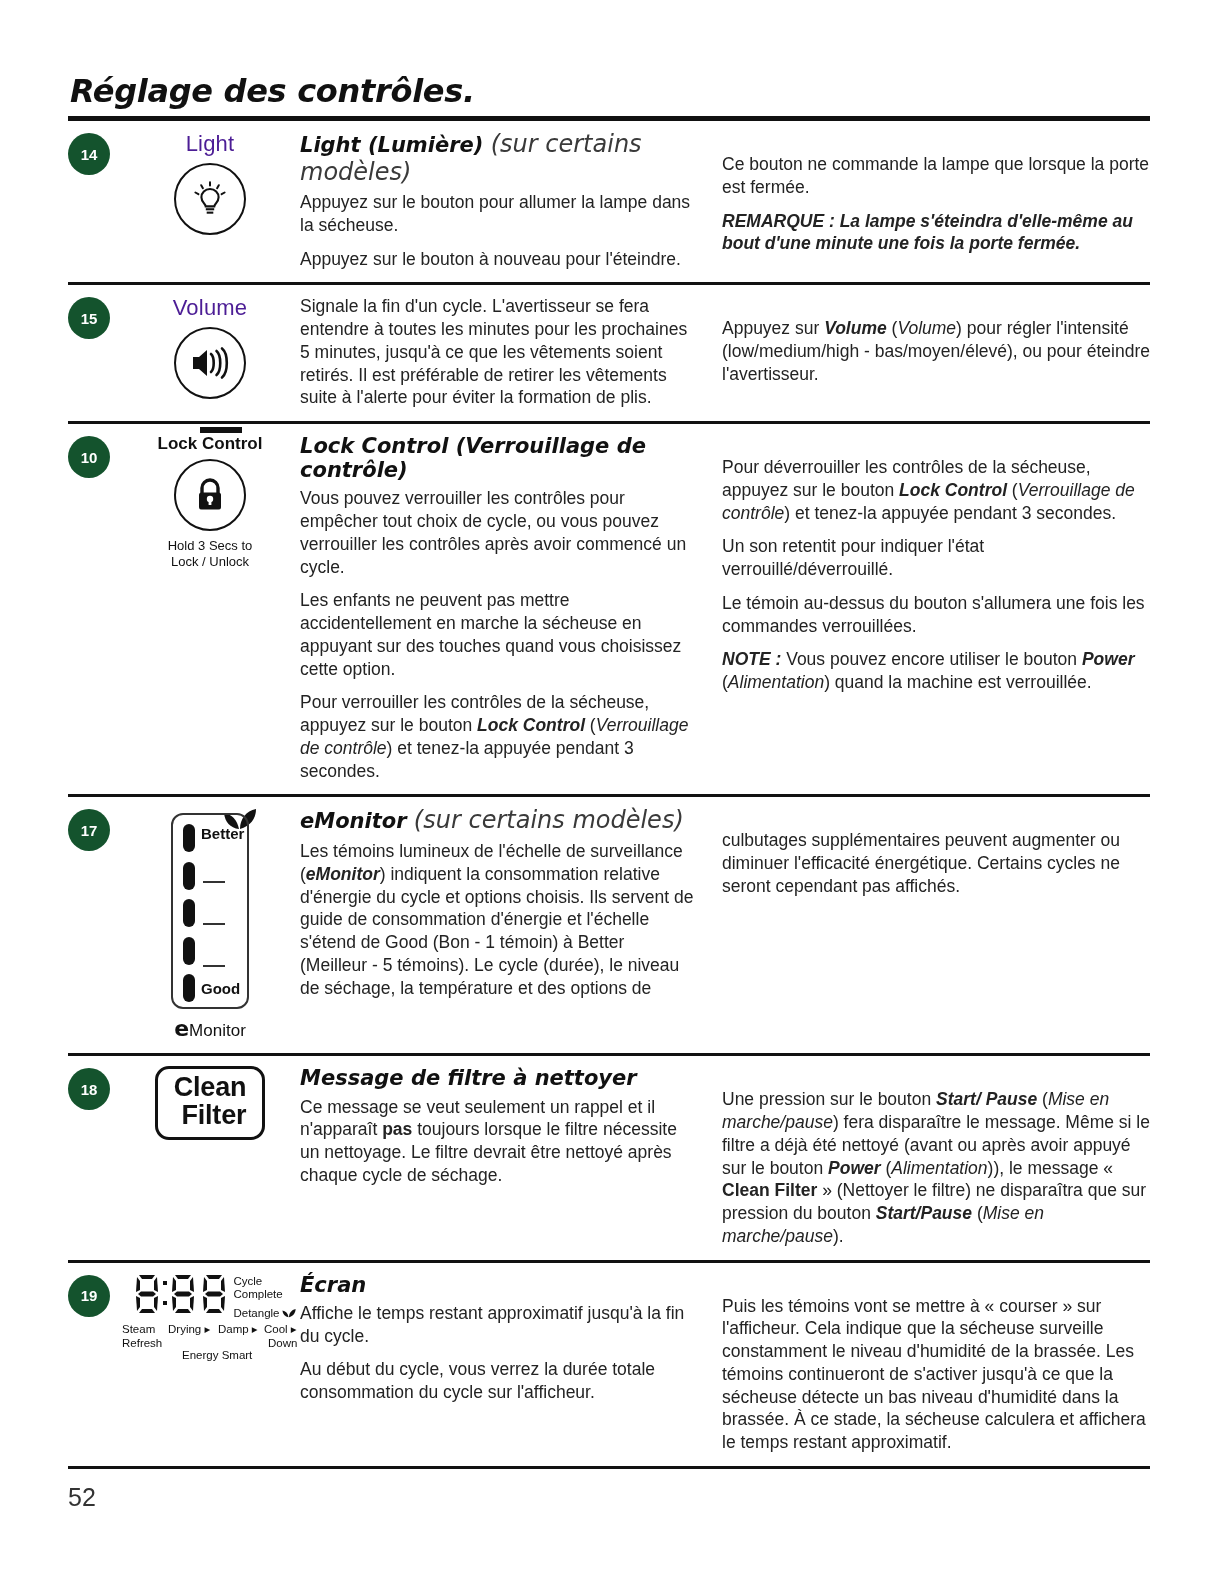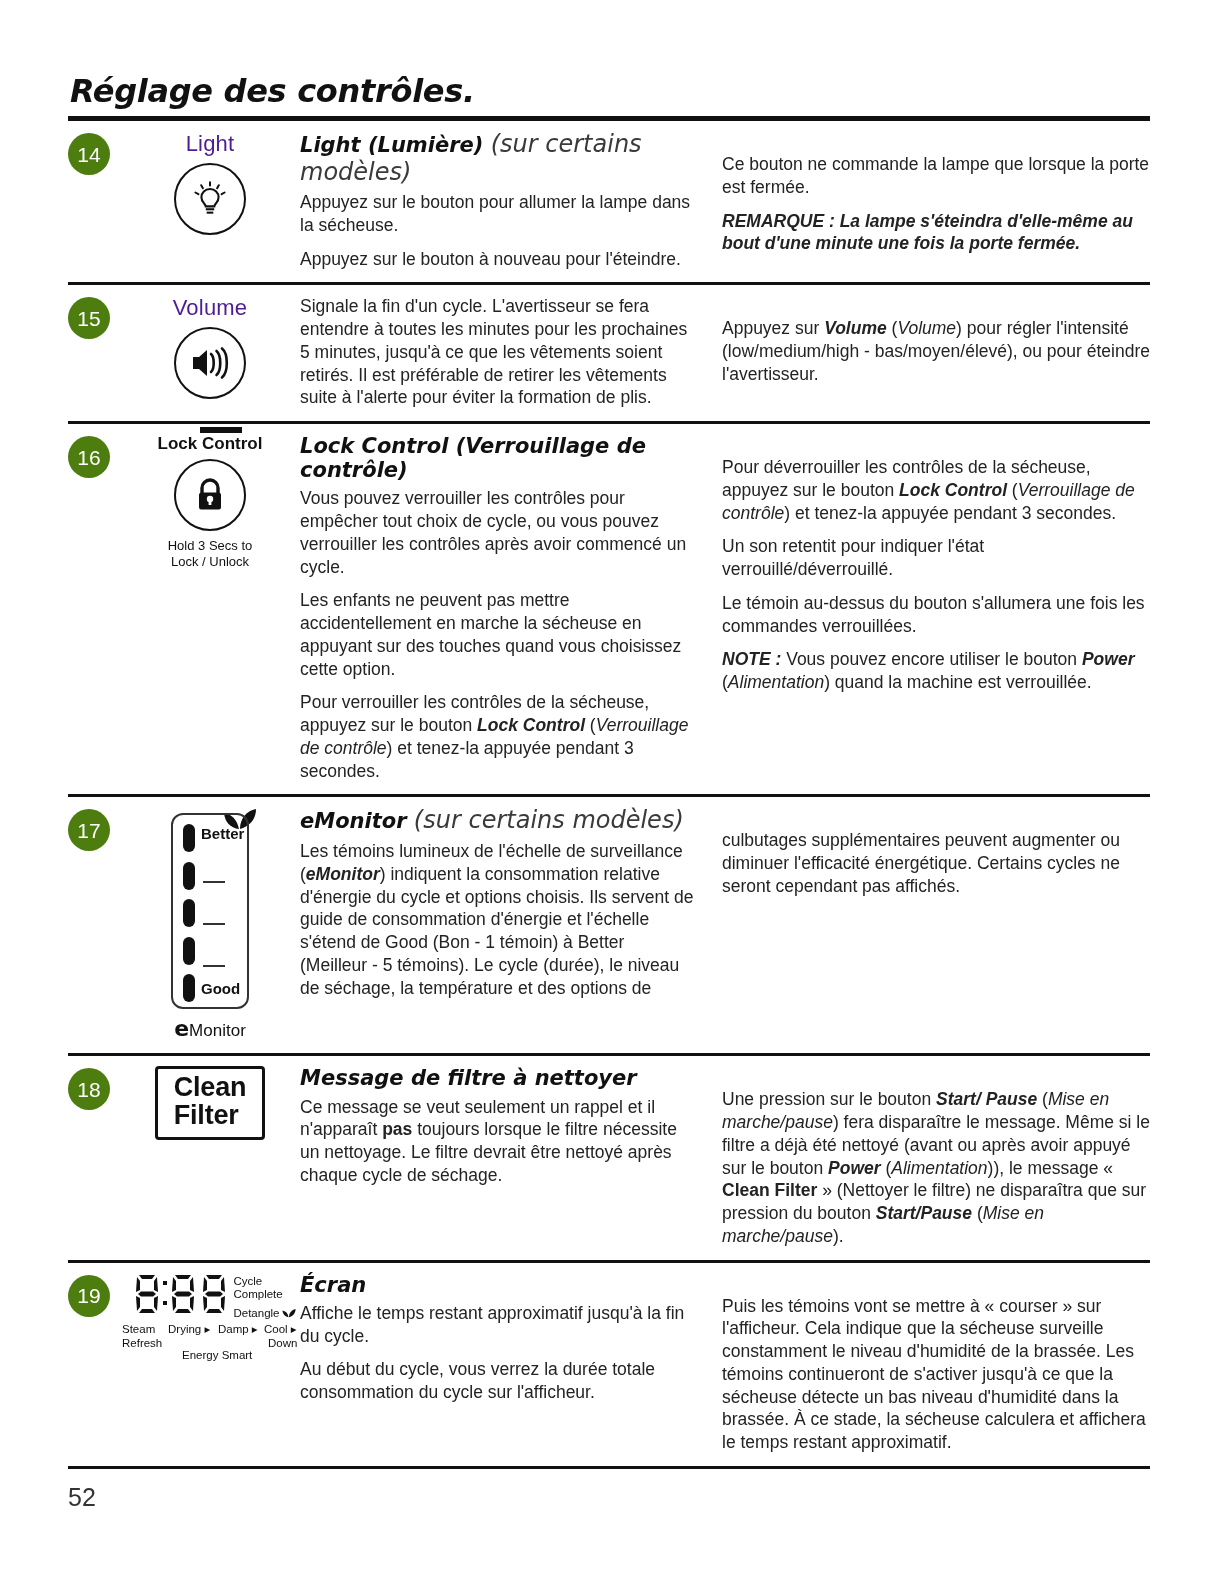--- a/index.html
+++ b/index.html
@@ -69,25 +69,25 @@
   .col-right {
     flex: 1 1 auto;
     padding-left: 12px;
     box-sizing: border-box;
   }
 
   .badge {
     width: 42px;
     height: 42px;
     border-radius: 50%;
-    background: #4d7c0f;
+    background: #14532d;
     color: #ffffff;
     font-family: "Liberation Sans", sans-serif;
-    font-size: 21px;
-    font-weight: normal;
+    font-size: 15px;
+    font-weight: bold;
     display: flex;
     align-items: center;
     justify-content: center;
     line-height: 1;
   }
 
   
   .head {
     font-family: "DejaVu Sans", sans-serif;
     font-style: italic;
@@ -222,28 +222,28 @@
   .emon-caption b {
     font-family: "DejaVu Sans", sans-serif;
     font-size: 22px;
     font-weight: bold;
   }
 
   
   .cf-box {
     display: inline-block;
     border: 3px solid #111;
-    border-radius: 4px;
+    border-radius: 14px;
     padding: 5px 16px 7px 16px;
     font-family: "Liberation Sans", sans-serif;
     font-weight: bold;
     font-size: 27px;
     line-height: 1.02;
     color: #111;
-    text-align: left;
+    text-align: right;
     letter-spacing: -0.2px;
   }
 
   
   .disp-wrap {
     width: 190px;
     margin: 0 auto;
     position: relative;
     text-align: left;
   }
@@ -376,21 +376,21 @@
     </div>
     <div class="col-right">
       <div class="spacer-top">
           <p><span>Appuyez sur </span><span class="b">Volume</span><span> (</span><span class="i">Volume</span><span>) pour régler l'intensité (low/medium/high - bas/moyen/élevé), ou pour éteindre l'avertisseur.</span></p>
         </div>
     </div>
   </div>
 
   <div class="section">
     <div class="col-badge">
-      <div class="badge">16</div>
+      <div class="badge">10</div>
     </div>
     <div class="col-icon">
       <div class="lock-title">
         <span class="lock-bar"></span>
         <span>Lock Control</span>
       </div>
       <div class="circle-icon">
         <svg width="36" height="40" viewBox="0 0 36 40">
           <path d="M10 18v-5a8 8 0 0 1 16 0v5" fill="none" stroke="#111" stroke-width="3.4"></path>
           <rect x="7" y="17.5" width="22" height="17" rx="2.5" fill="#111"></rect>

